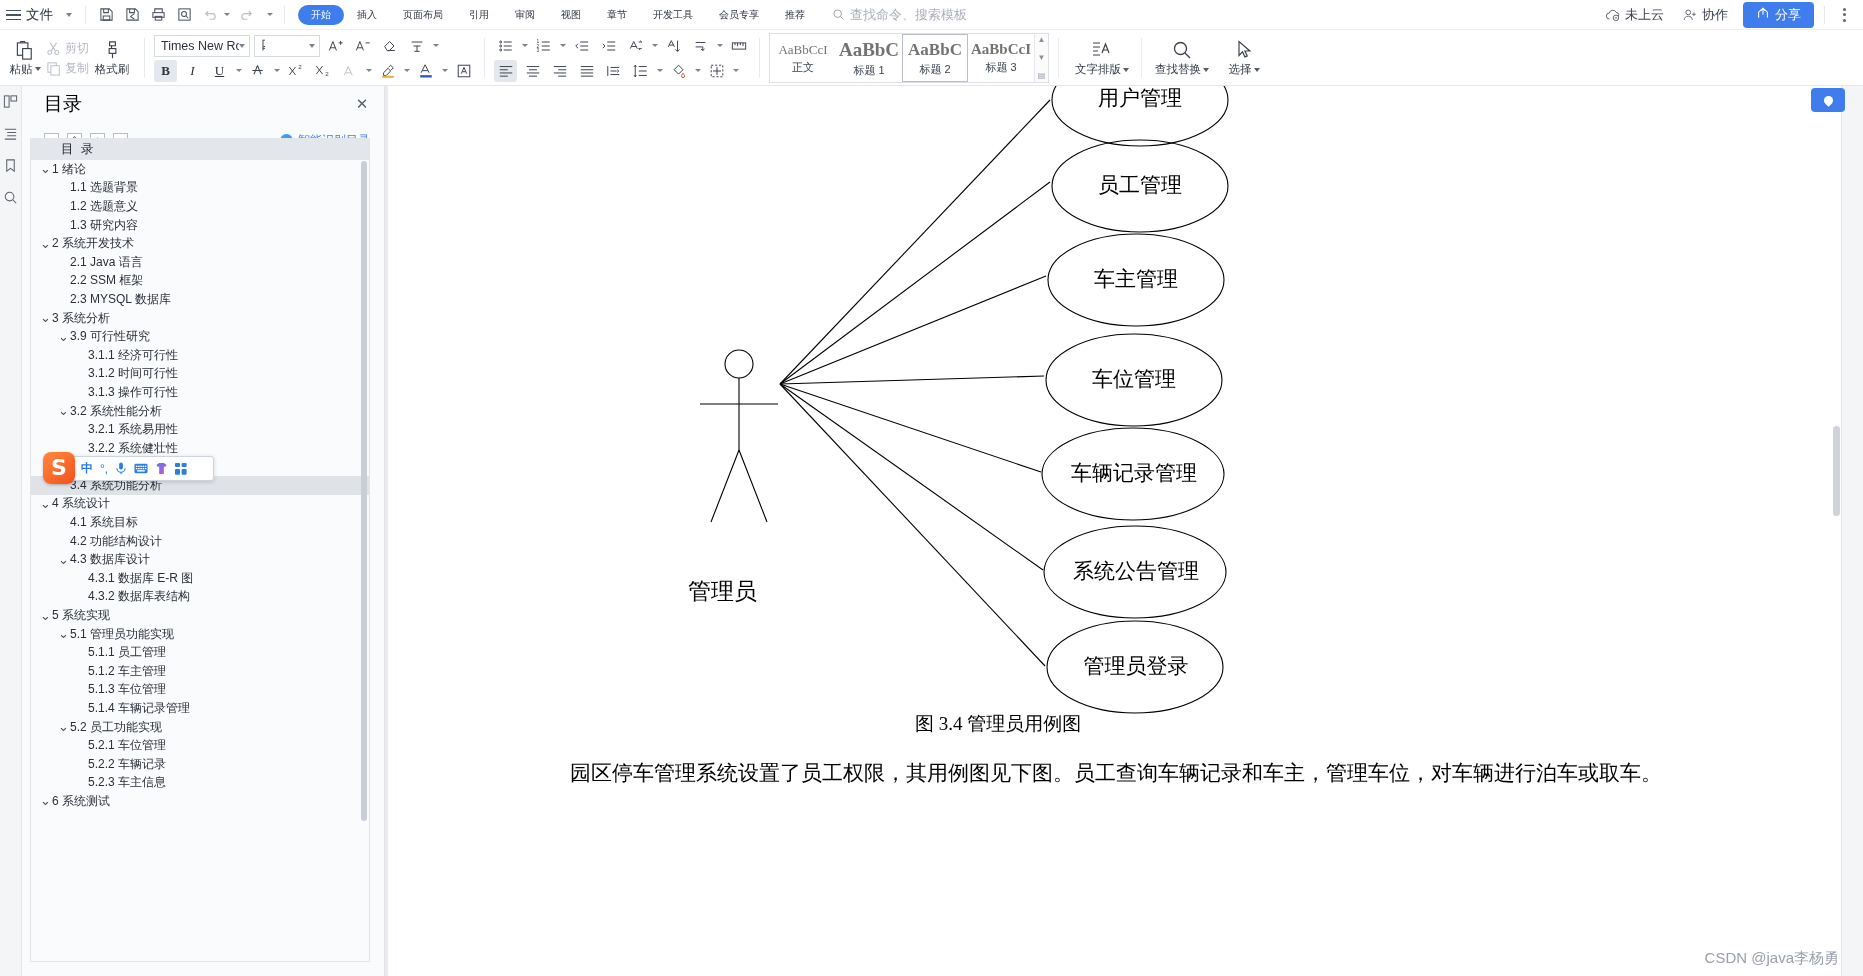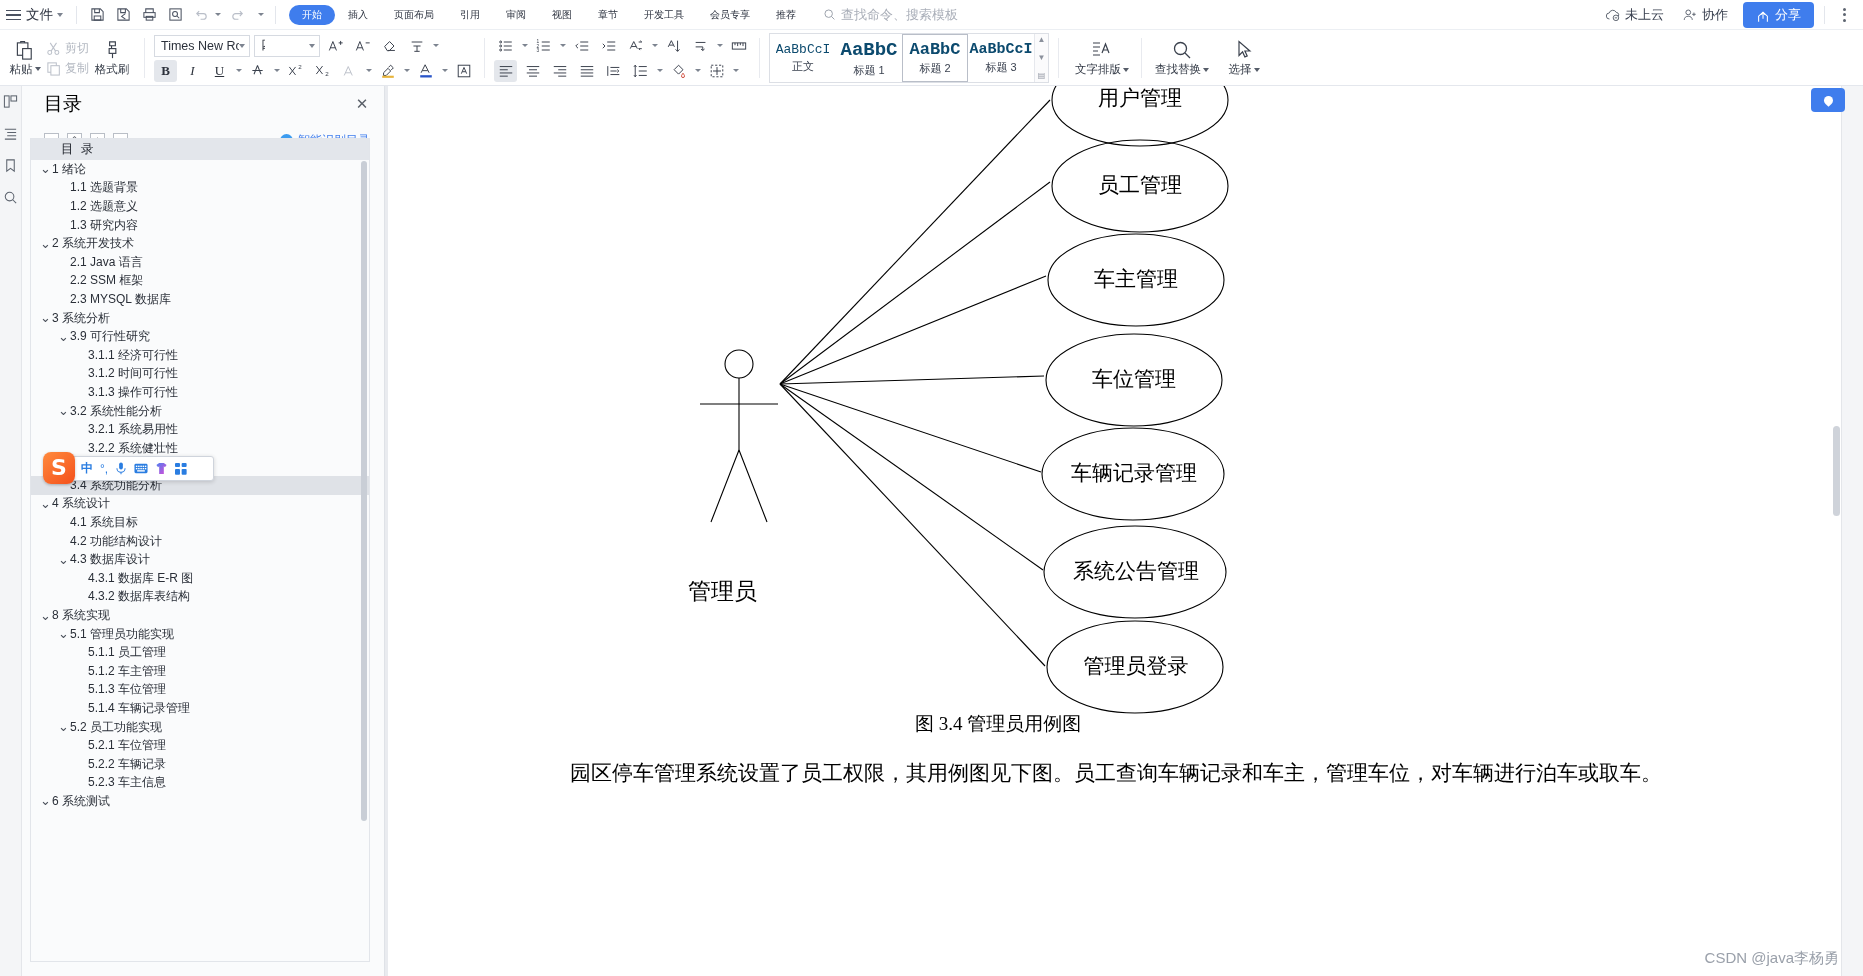--- a/index.html
+++ b/index.html
@@ -16,39 +16,39 @@
   .topbar {
     position: absolute; top: 0; left: 0; width: 1863px; height: 30px;
     background: #fff; display: flex; align-items: center;
     border-bottom: 1px solid #eceff3;
   }
   .hamburger { width: 16px; height: 12px; margin-left: 6px; position: relative; }
   .hamburger i { position: absolute; left: 0; width: 15px; height: 1.6px; background: #4a5160; }
   .hamburger i:nth-child(1) { top: 1px; }
   .hamburger i:nth-child(2) { top: 5.5px; }
   .hamburger i:nth-child(3) { top: 10px; }
-  .file-menu { display: flex; align-items: center; gap: 4px; padding: 0 6px 0 4px; cursor: default; }
+  .file-menu { display: flex; align-items: center; gap: 13px; padding: 0 6px 0 4px; cursor: default; }
   .file-menu .lbl { font-size: 13.5px; color: #2d3340; }
   .caret-dn { width: 0; height: 0; border-left: 3.6px solid transparent; border-right: 3.6px solid transparent; border-top: 4px solid #7d8490; }
   .vsep { width: 1px; height: 18px; background: #e3e6ec; margin: 0 7px; }
 
   .qicon { width: 26px; height: 24px; display: flex; align-items: center; justify-content: center; cursor: default; }
   .qicon svg { display: block; }
   .qicon.dim svg * { stroke: #b9bec8; }
 
   .tabs { display: flex; align-items: center; margin-left: 6px; }
   .tab { font-size: 10px; color: #2d3340; padding: 3px 13px; border-radius: 11px; cursor: default; white-space: nowrap; }
   .tab.active { background: #3f7ded; color: #fff; font-weight: 500; }
 
   .search-wrap { display: flex; align-items: center; gap: 5px; margin-left: 14px; cursor: default; }
   .search-wrap .ph { font-size: 13px; color: #a9aeb8; white-space: nowrap; }
 
   .topright { margin-left: auto; display: flex; align-items: center; gap: 0; padding-right: 8px; }
   .tr-item { display: flex; align-items: center; gap: 4px; font-size: 13px; color: #3a4150; padding: 3px 9px; cursor: default; white-space: nowrap; }
-  .share-btn { display: flex; align-items: flex-end; gap: 5px; background: #3f7ded; color: #fff; font-size: 13px; border-radius: 4px; padding: 4px 13px; margin-left: 6px; cursor: default; }
+  .share-btn { display: flex; align-items: flex-start; gap: 5px; background: #3f7ded; color: #fff; font-size: 13px; border-radius: 4px; padding: 4px 13px; margin-left: 6px; cursor: default; }
   .dots-v { display: flex; flex-direction: column; gap: 2.5px; padding: 0 9px 0 11px; cursor: default; }
   .dots-v i { width: 3px; height: 3px; border-radius: 50%; background: #5d6470; }
 
   
   .ribbon {
     position: absolute; top: 30px; left: 0; width: 1863px; height: 56px;
     background: #fff; border-bottom: 1px solid #e4e7ed;
     display: flex; align-items: stretch;
   }
   .rgroup { display: flex; align-items: center; height: 56px; padding: 0 4px; }
@@ -71,21 +71,21 @@
 
   .ibtn { width: 23px; height: 22px; display: flex; align-items: center; justify-content: center; cursor: default; font-size: 13px; color: #2c313b; position: relative; }
   .ibtn.sel { background: #e4e7ec; border-radius: 3px; }
   .ibtn.dim { color: #b4b9c2; }
   .mini-caret { width: 0; height: 0; border-left: 3.2px solid transparent; border-right: 3.2px solid transparent; border-top: 3.6px solid #7d8490; margin-left: 1px; cursor: default; }
 
   
   .gallery { display: flex; align-items: stretch; border: 1px solid #dcdfe5; height: 50px; align-self: center; }
   .gal-item { width: 66px; display: flex; flex-direction: column; align-items: center; justify-content: center; cursor: default; border: 1px solid transparent; }
   .gal-item.sel { border-color: #b9bec8; background: #fff; }
-  .gal-item .prev { font-family: Liberation Mono, monospace; color: #0c4a6e; white-space: nowrap; overflow: hidden; max-width: 64px; text-align: center; }
+  .gal-item .prev { font-family: Liberation Serif, serif; color: #737373; white-space: nowrap; overflow: hidden; max-width: 64px; text-align: center; }
   .gal-item .nm { font-size: 11px; color: #3b4250; margin-top: 2px; }
   .gal-scroll { width: 14px; display: flex; flex-direction: column; justify-content: space-between; align-items: center; padding: 2px 0; background: #fbfbfc; border-left: 1px solid #e6e8ed; }
   .gal-scroll div { cursor: default; color: #8b919c; font-size: 8px; line-height: 1; }
 
   
   .leftrail {
     position: absolute; top: 86px; left: 0; width: 22px; height: 890px;
     background: #f4f5f7; border-right: 1px solid #e4e6ea;
     display: flex; flex-direction: column; align-items: center; padding-top: 6px; gap: 14px;
   }
@@ -728,21 +728,21 @@
           <div class="toc-item lv3">
             <span class="chev blank">&nbsp;</span>
             <span>4.3.1 数据库 E-R 图</span>
           </div>
           <div class="toc-item lv3">
             <span class="chev blank">&nbsp;</span>
             <span>4.3.2 数据库表结构</span>
           </div>
           <div class="toc-item lv1">
             <span class="chev" style="font-size: 13px; line-height: 6px;">⌄</span>
-            <span>8 系统实现</span>
+            <span>5 系统实现</span>
           </div>
           <div class="toc-item lv2">
             <span class="chev" style="font-size: 13px; line-height: 6px;">⌄</span>
             <span>5.1 管理员功能实现</span>
           </div>
           <div class="toc-item lv3">
             <span class="chev blank">&nbsp;</span>
             <span>5.1.1 员工管理</span>
           </div>
           <div class="toc-item lv3">

